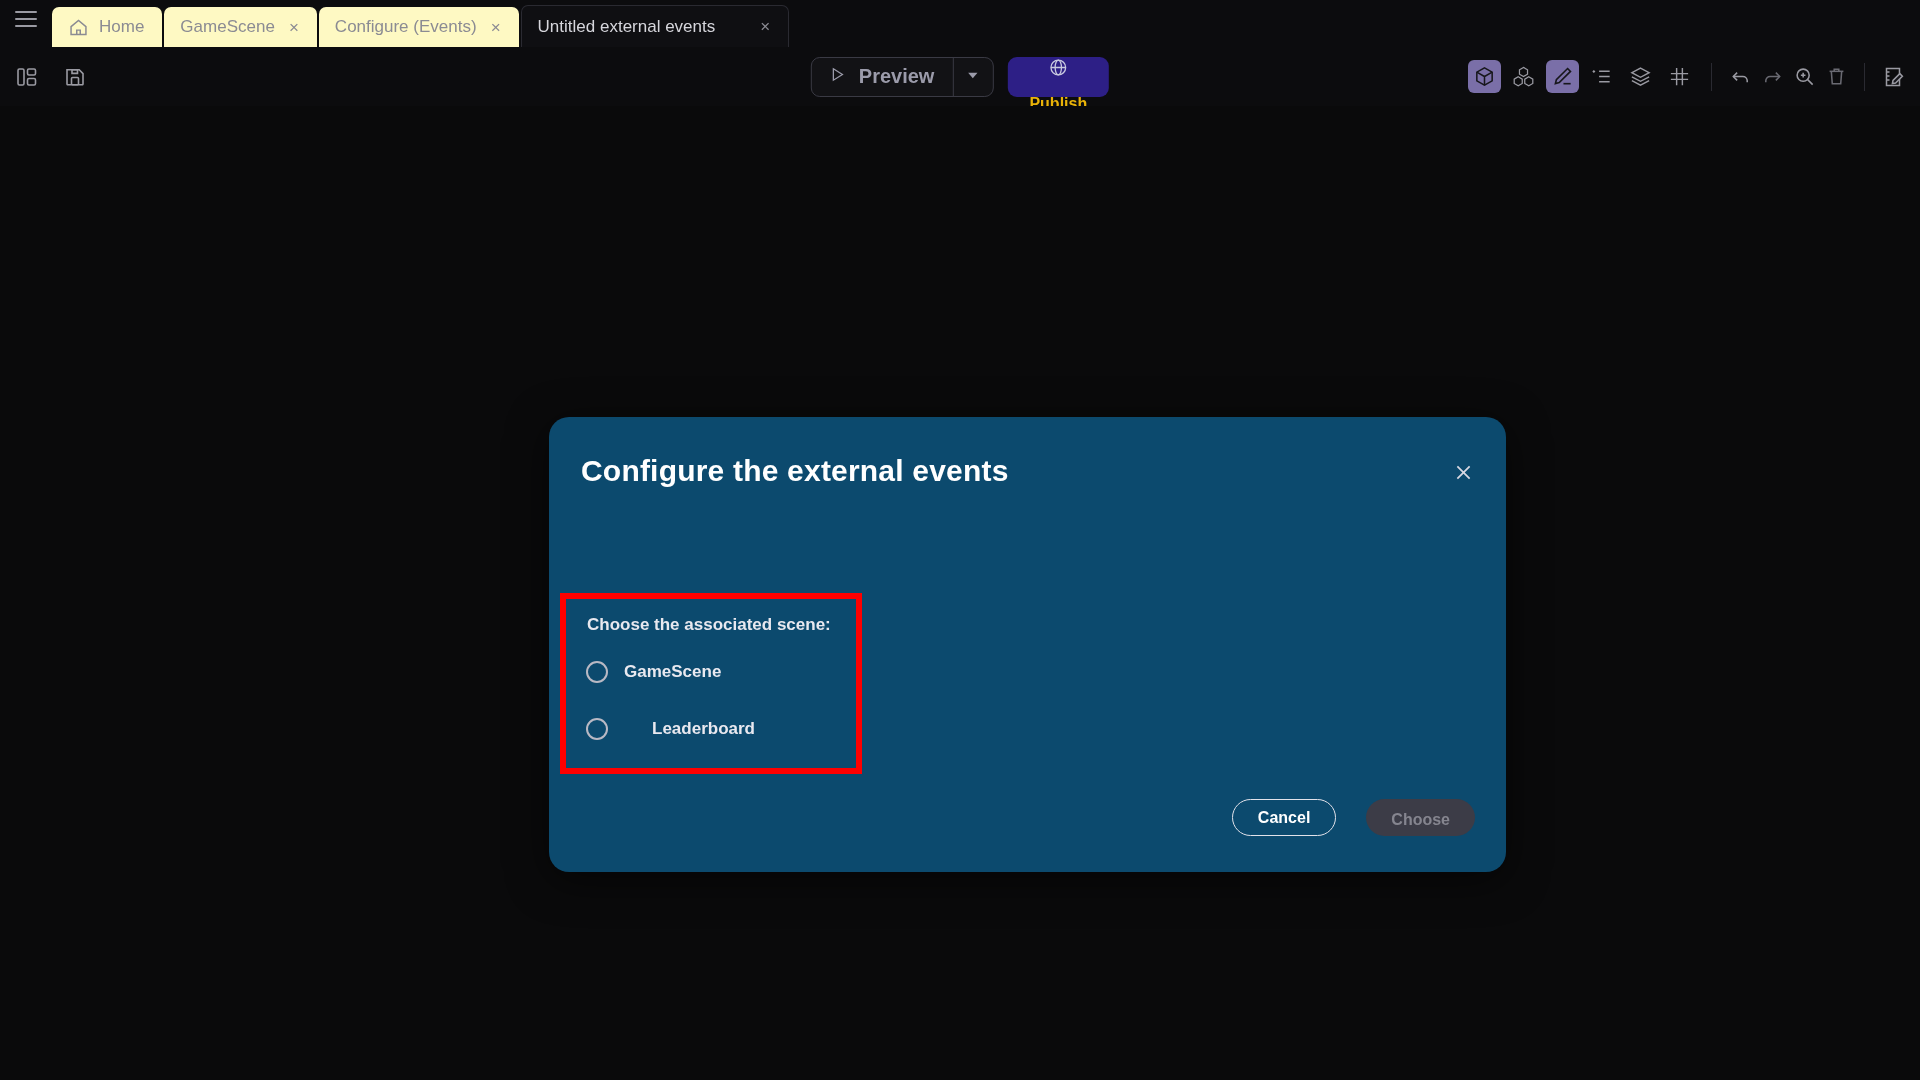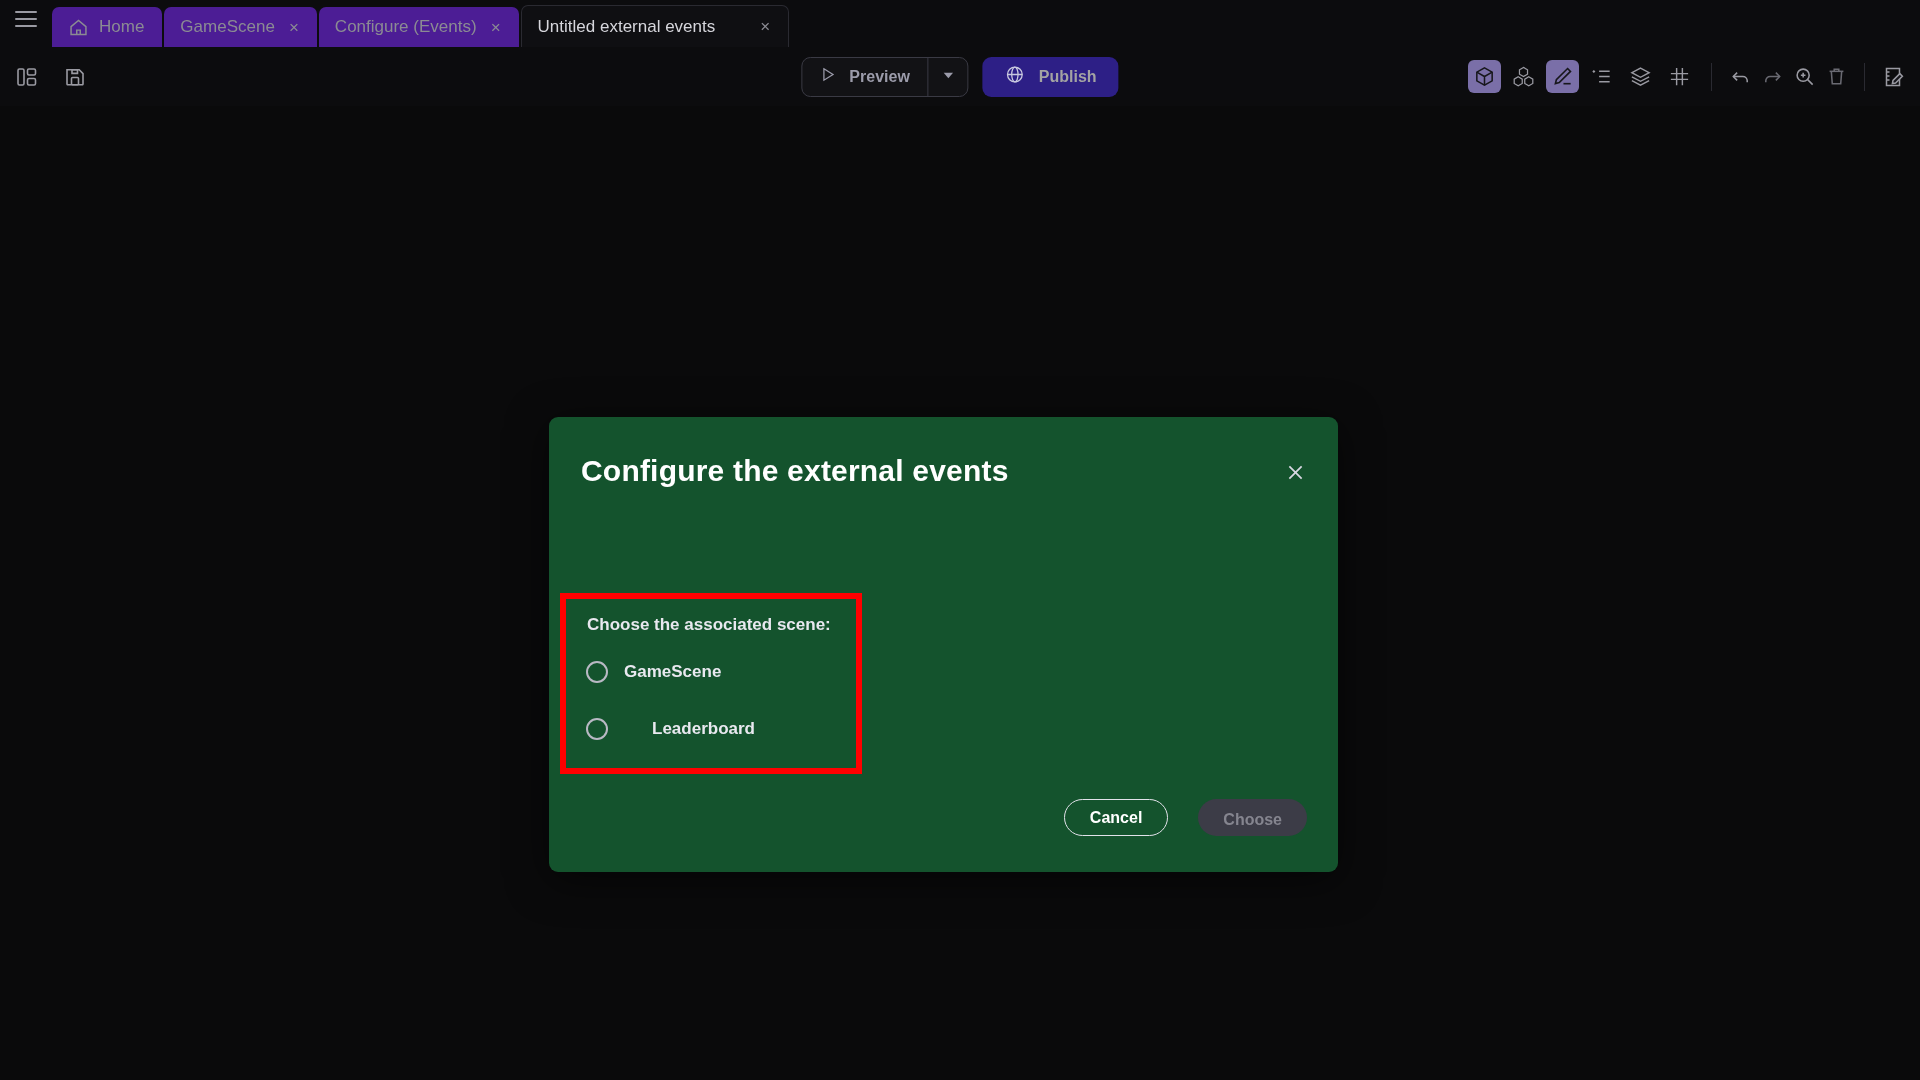--- a/index.html
+++ b/index.html
@@ -38,21 +38,21 @@
     height: 2px;
     background: #9a9aa2;
     border-radius: 1px;
   }
   .tab {
     height: 40px;
     display: flex;
     align-items: center;
     gap: 10px;
     padding: 0 14px 0 16px;
-    background: #4c1d95;
+    background: #fef9c3;
     border-top-left-radius: 7px;
     border-top-right-radius: 7px;
     font-size: 17px;
     color: #8b8b93;
     cursor: pointer;
     position: relative;
     white-space: nowrap;
     margin-right: 2px;
   }
   .tab.home { padding-right: 18px; }
@@ -103,41 +103,42 @@
     border: 1px solid #3a3a44;
     border-radius: 9px;
     height: 40px;
     overflow: hidden;
     background: #121215;
   }
   .preview-btn {
     display: flex; align-items: center; gap: 12px;
     padding: 0 18px 0 16px;
     color: #9b9baa;
-    font-size: 16px;
+    font-size: 20px;
     font-weight: bold;
     cursor: pointer;
     justify-content: flex-end;
   }
   .preview-caret {
     width: 40px;
     display: flex; align-items: center; justify-content: center;
     border-left: 1px solid #3a3a44;
     cursor: pointer;
   }
   .publish-btn {
     display: flex; align-items: center; gap: 13px;
     height: 40px;
     padding: 0 22px;
     border-radius: 9px;
     background: #2d1f86;
-    color: #a3a3a3;
+    color: #eab308;
     font-size: 16px;
     font-weight: bold;
     cursor: pointer;
+    flex-direction: column;
   }
   .toolbar-right {
     margin-left: auto;
     display: flex;
     align-items: center;
     gap: 6px;
   }
   .tool-sq {
     width: 33px; height: 33px;
     border-radius: 6px;
@@ -152,24 +153,24 @@
   
   .canvas {
     position: absolute;
     top: 106px; left: 0; right: 0; bottom: 0;
     background: #0a0a0b;
   }
   .dialog {
     position: absolute;
     left: 549px;
     top: 311px;
-    width: 789px;
+    width: 957px;
     height: 455px;
-    background: #14532d;
-    border-radius: 9px;
+    background: #0c4a6e;
+    border-radius: 20px;
     box-shadow: 0 8px 40px rgba(0,0,0,.55);
   }
   .dlg-title {
     position: absolute;
     left: 32px; top: 37px;
     font-size: 30px;
     font-weight: bold;
     color: #ffffff;
     letter-spacing: .2px;
   }

